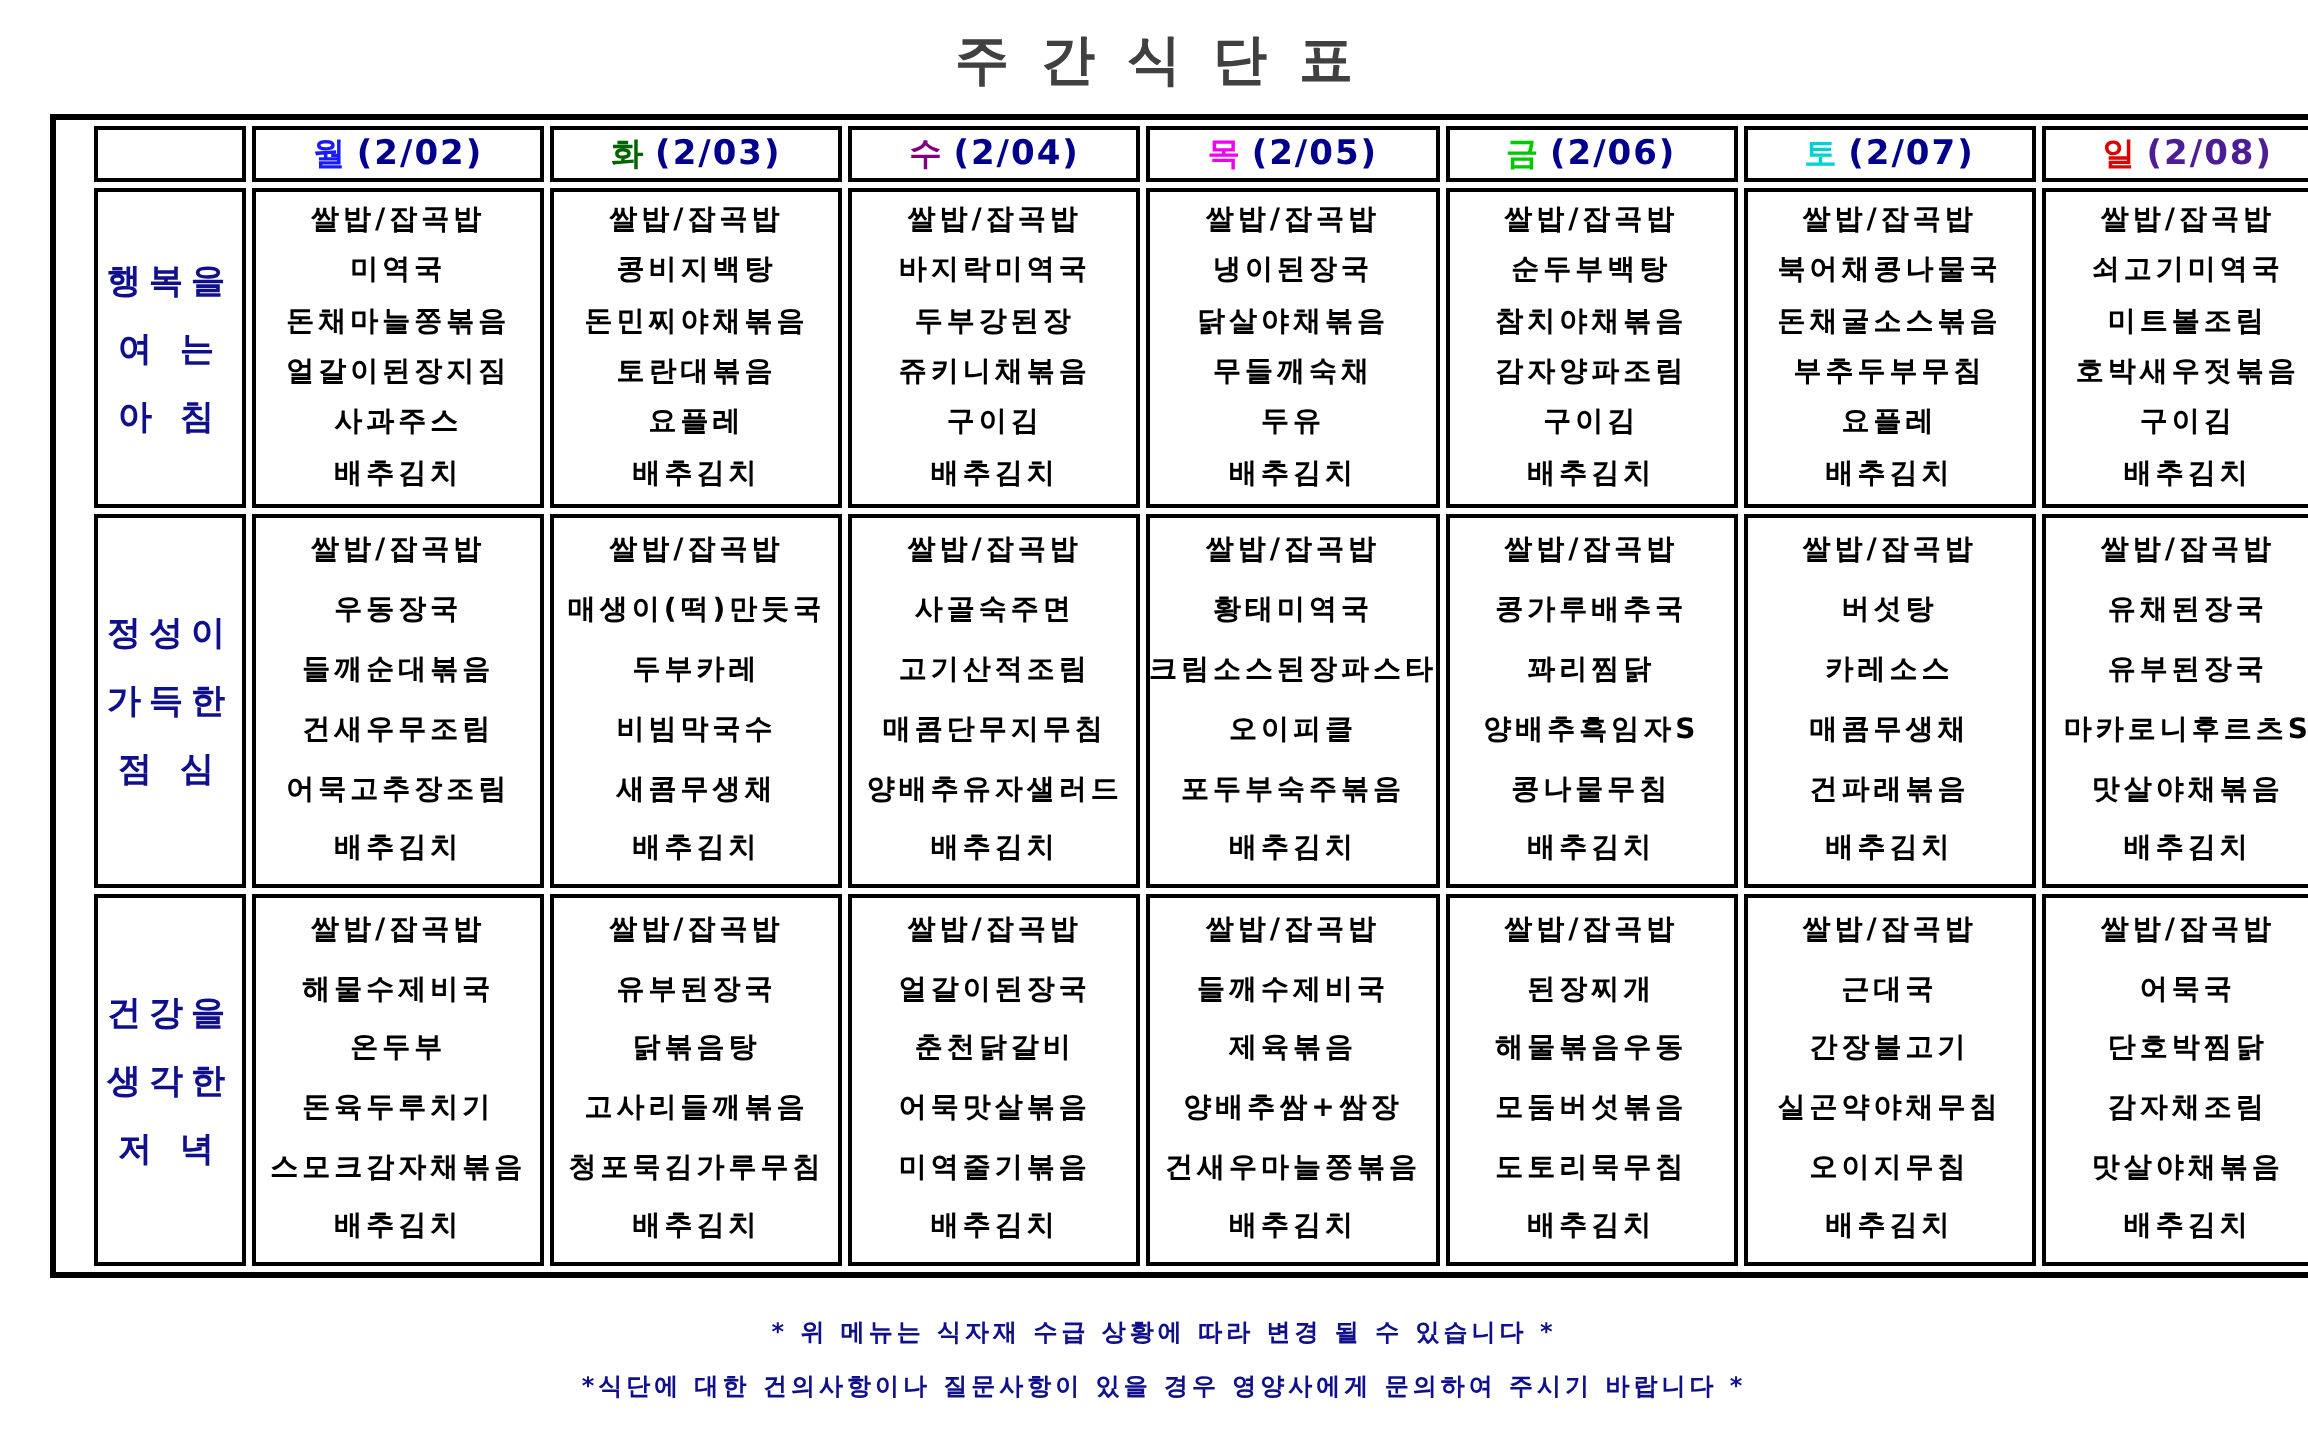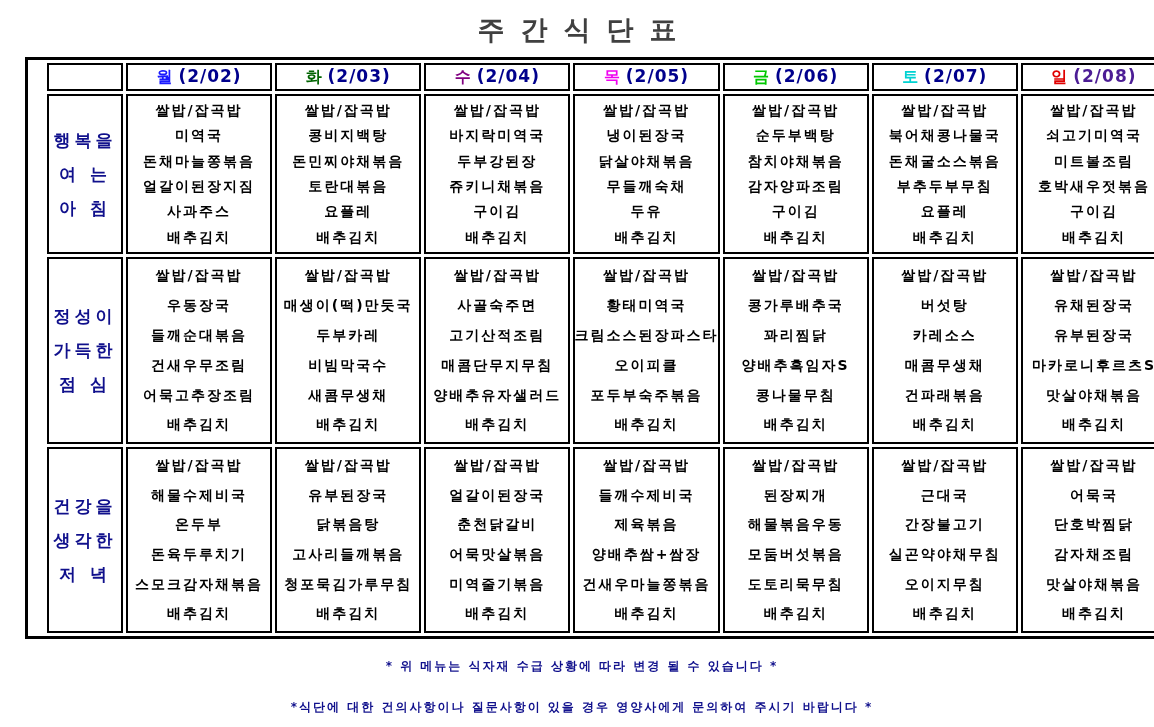--- a/index.html
+++ b/index.html
@@ -43,21 +43,21 @@
   }
   tr.row-breakfast td, tr.row-breakfast th { height:160px; }
   tr.row-lunch td,     tr.row-lunch th     { height:187px; }
   tr.row-dinner td,    tr.row-dinner th    { height:186px; }
   tr.row-breakfast .items, tr.row-lunch .items, tr.row-dinner .items { height:100%; }
 
   .footer {
     position:absolute; left:25px; top:658px; width:1114px;
     text-align:center; color:#10108c; font-weight:bold;
   }
-  .footer-line1 { font-size:12px; letter-spacing:2px; margin-bottom:24px; }
+  .footer-line1 { font-size:12px; letter-spacing:2px; margin-bottom:10px; }
   .footer-line2 { font-size:12px; letter-spacing:2px; }
 </style>
 </head>
 <body>
 
 <div class="page">
 
   <div class="title">주간식단표</div>
 
   <table class="menu-table">

